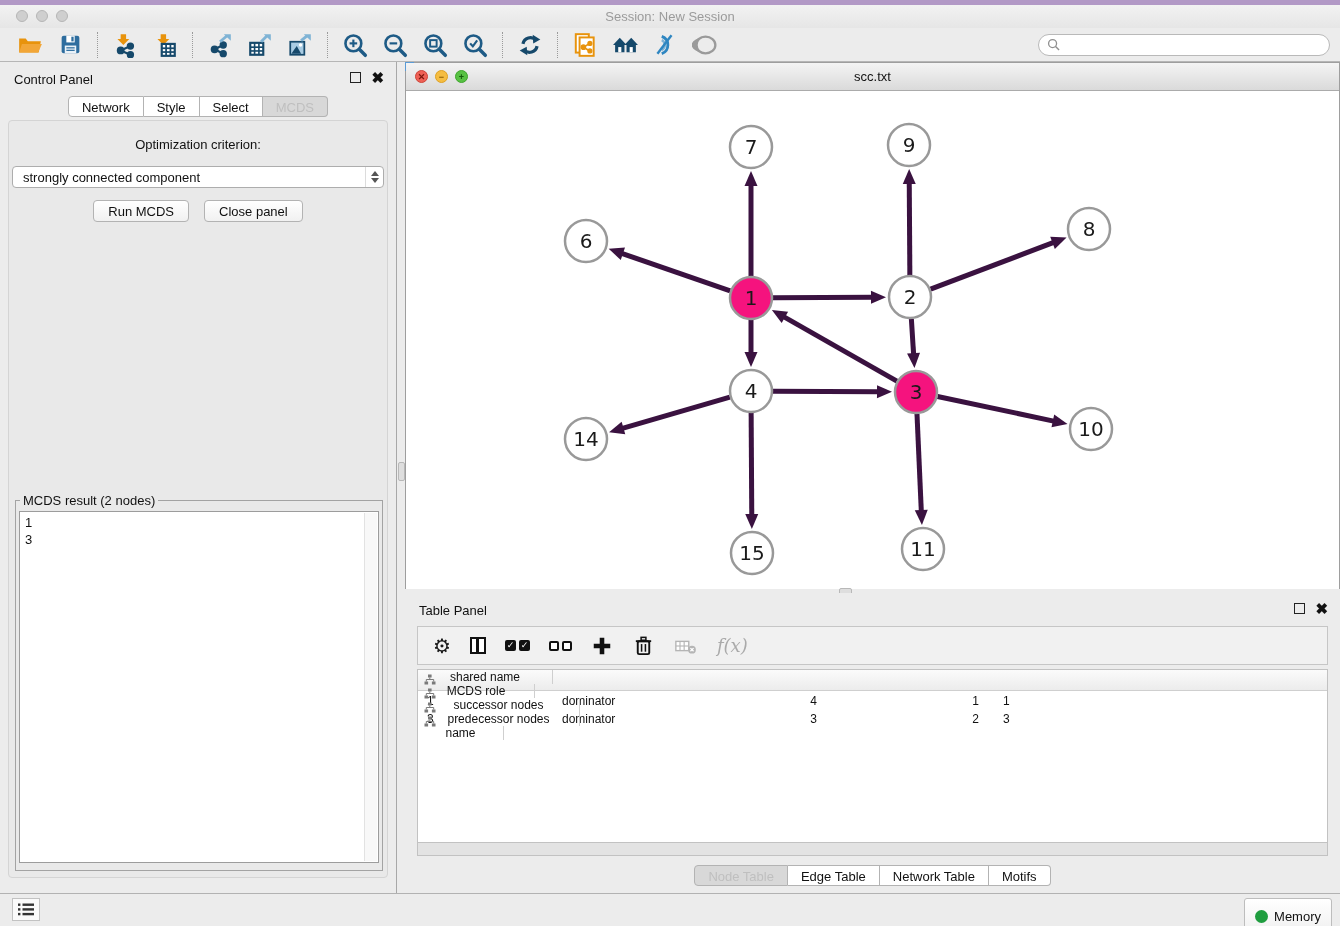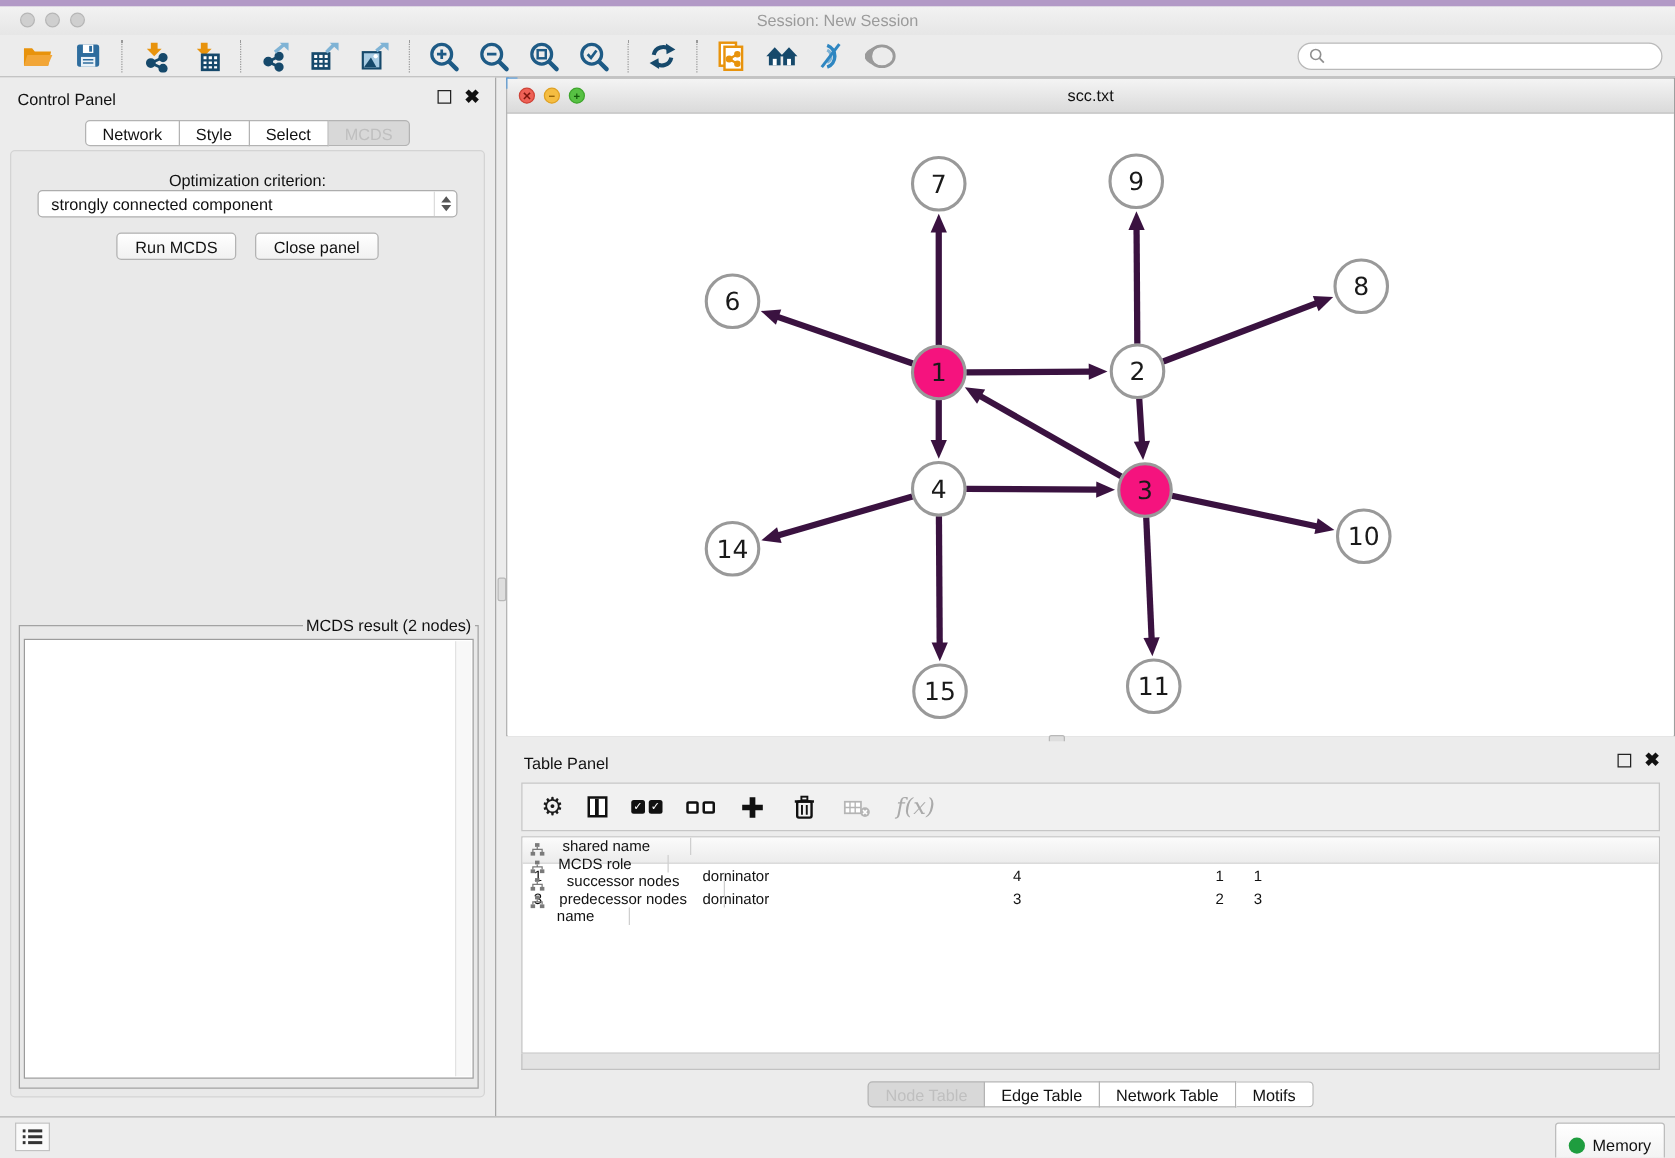--- a/index.html
+++ b/index.html
@@ -35,32 +35,32 @@
   .seg{height:21px;line-height:21px;padding:0 13px;background:#fff;border:1px solid #b3b3b3;border-left:none;
        font-size:13px;color:#111;box-sizing:border-box;}
   .seg:first-child{border-left:1px solid #b3b3b3;border-radius:4px 0 0 4px;}
   .seg:last-child{border-radius:0 4px 4px 0;}
   .seg.active{background:#d8d8d8;color:#bfbfbf;}
   .cp-tabs{position:absolute;top:34px;left:0;width:100%;display:flex;justify-content:center;}
 
   .cp-body{position:absolute;top:58px;left:8px;width:380px;height:758px;background:#e9e9e9;
            border:1px solid #d4d4d4;border-radius:4px;box-sizing:border-box;}
   .opt-label{text-align:center;margin-top:16px;font-size:13px;}
-  .dropdown{margin:0 auto 0;width:336px;height:22px;background:#fff;border:1px solid #adadad;border-radius:4px;
+  .dropdown{margin:14px auto 0;width:372px;height:22px;background:#fff;border:1px solid #adadad;border-radius:4px;
             display:flex;align-items:center;box-sizing:border-box;overflow:hidden;gap:16px;}
   .dd-text{flex:1;padding-left:10px;font-size:13px;}
   .dd-stepper{width:17px;height:100%;display:flex;flex-direction:column;align-items:center;justify-content:center;
               gap:2px;border-left:1px solid #dcdcdc;}
   .arr-up{width:0;height:0;border-left:4px solid transparent;border-right:4px solid transparent;border-bottom:5px solid #555;}
   .arr-dn{width:0;height:0;border-left:4px solid transparent;border-right:4px solid transparent;border-top:5px solid #555;}
   .cp-buttons{display:flex;justify-content:center;gap:15px;margin-top:12px;}
   .btn{height:22px;padding:0 14px;background:linear-gradient(#ffffff,#f1f1f1);border:1px solid #b3b3b3;
        border-radius:4px;font-size:13px;color:#111;font-family:inherit;}
   fieldset.mcds{position:absolute;left:6px;top:372px;width:368px;height:378px;border:1px solid #a3a3a3;
-                padding:3px;margin:0;box-sizing:border-box;text-align:right;}
+                padding:3px;margin:0;box-sizing:border-box;}
   fieldset.mcds legend{font-size:13px;padding:0 3px;margin-left:1px;}
   .result-box{position:relative;width:100%;height:352px;background:#fff;border:1px solid #9c9c9c;
               box-sizing:border-box;font-size:13px;padding:2px 5px;}
   .result-scroll{position:absolute;top:1px;right:1px;bottom:1px;width:12px;background:#f8f8f8;border-left:1px solid #e2e2e2;}
   .result-line{line-height:17px;}
 
   
   .v-grab{position:absolute;left:398px;top:462px;width:7px;height:19px;background:#dedede;border:1px solid #b8b8b8;border-radius:2px;box-sizing:border-box;}
   .h-grab{position:absolute;left:839px;top:587.5px;width:13px;height:7px;background:#dedede;border:1px solid #b8b8b8;border-radius:2px;box-sizing:border-box;}
 

